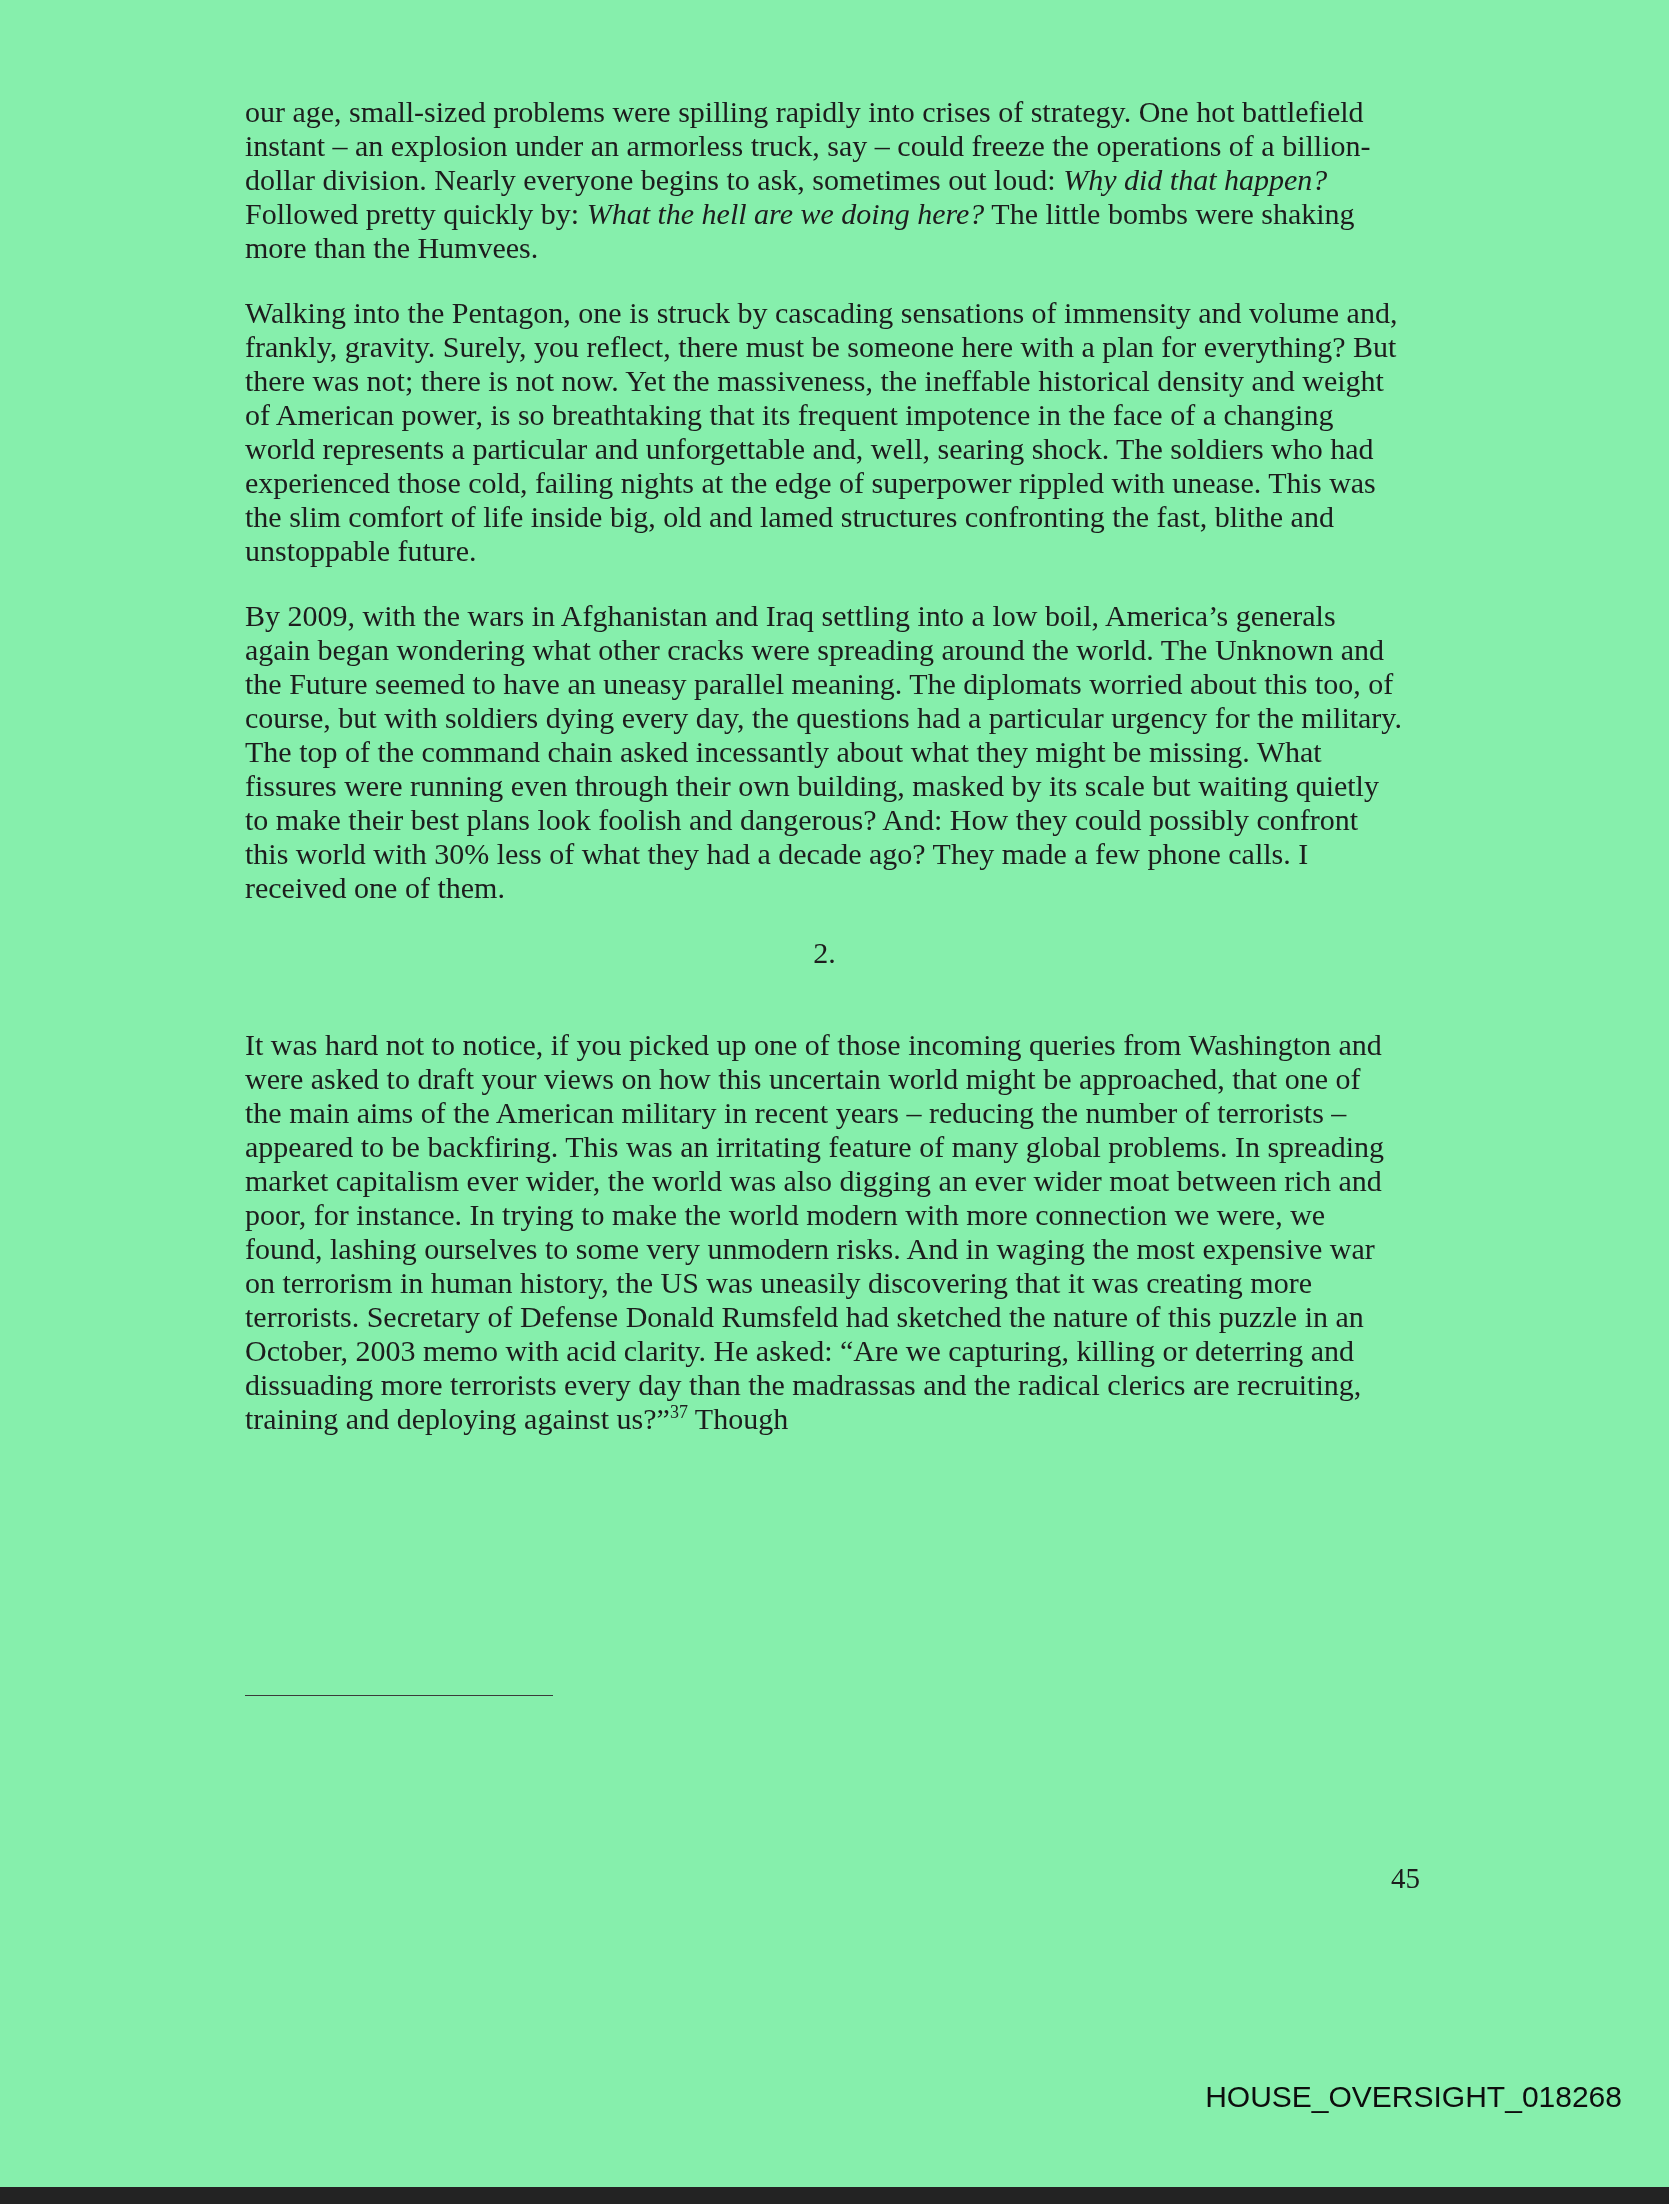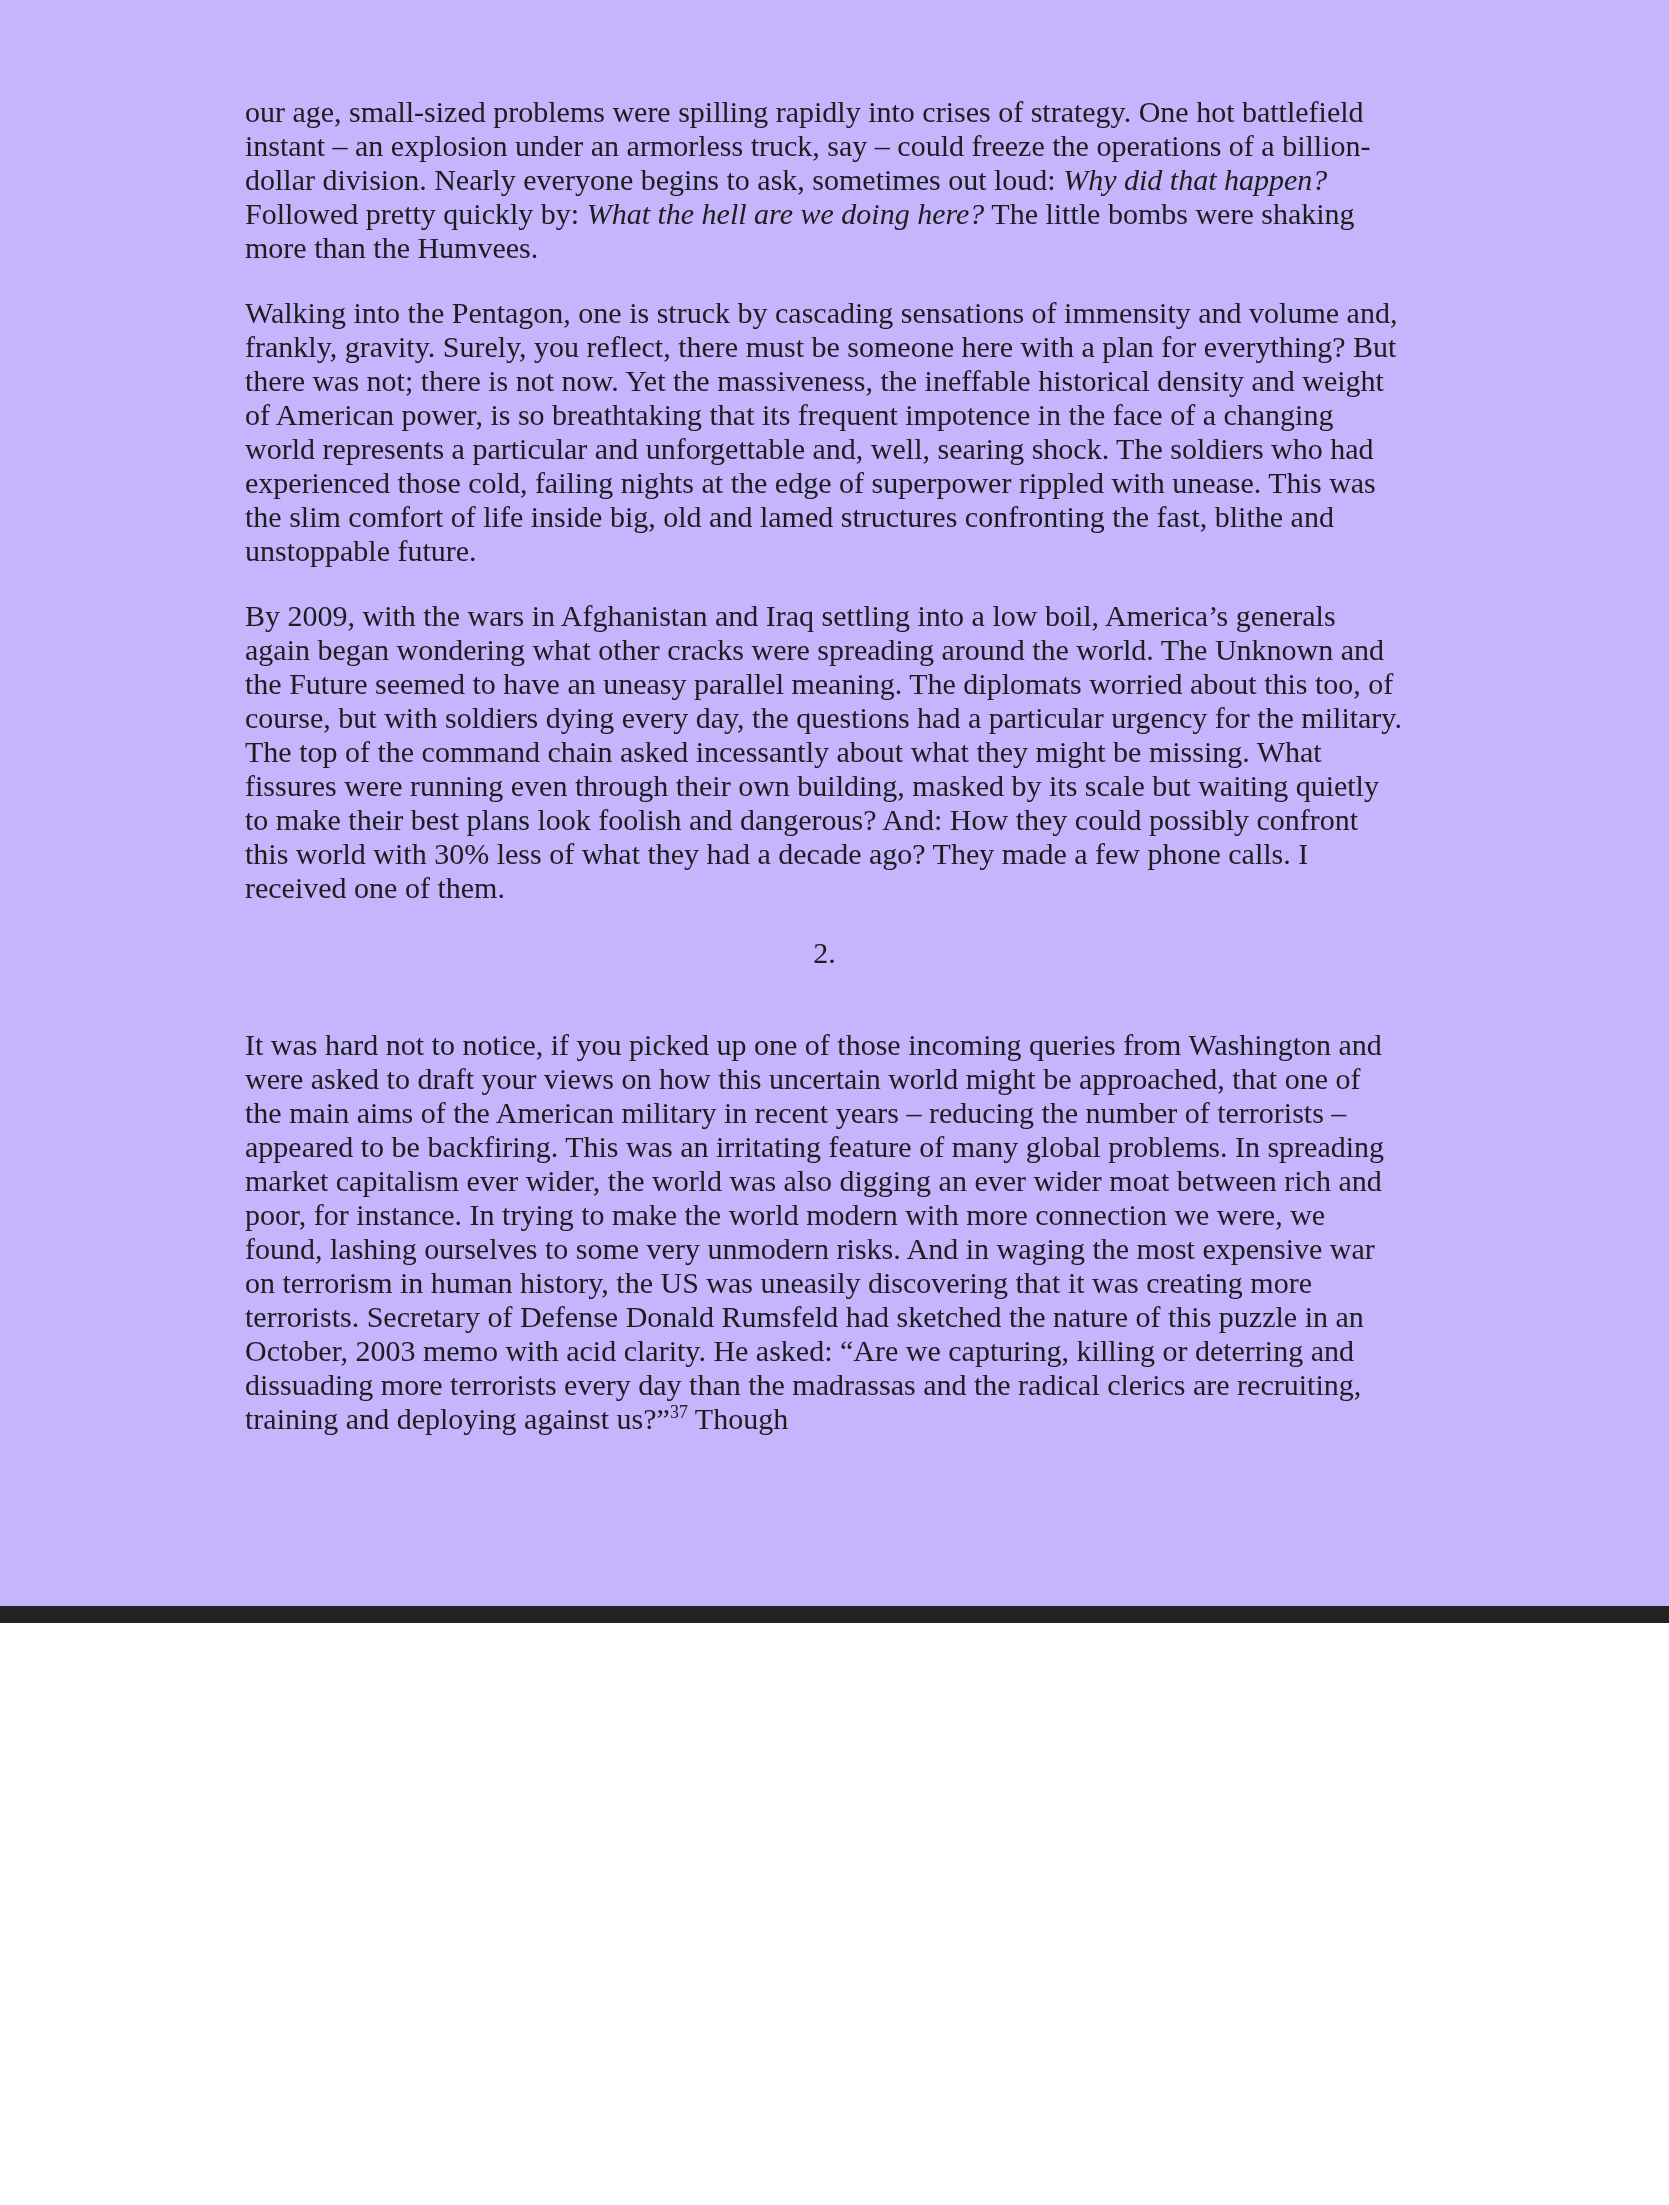--- a/index.html
+++ b/index.html
@@ -3,22 +3,22 @@
 <meta charset="utf-8">
 <style>
   html, body {
     margin: 0;
     padding: 0;
     background: #ffffff;
   }
   .page {
     position: relative;
     width: 1669px;
-    height: 1623px;
-    background: #c4b5fd;
+    height: 2204px;
+    background: #86efac;
     overflow: hidden;
     font-family: "Liberation Serif", "DejaVu Serif", serif;
     color: #1d1d1d;
   }
   .content {
     position: absolute;
     left: 245px;
     top: 95px;
     width: 1159px;
     font-size: 30px;

